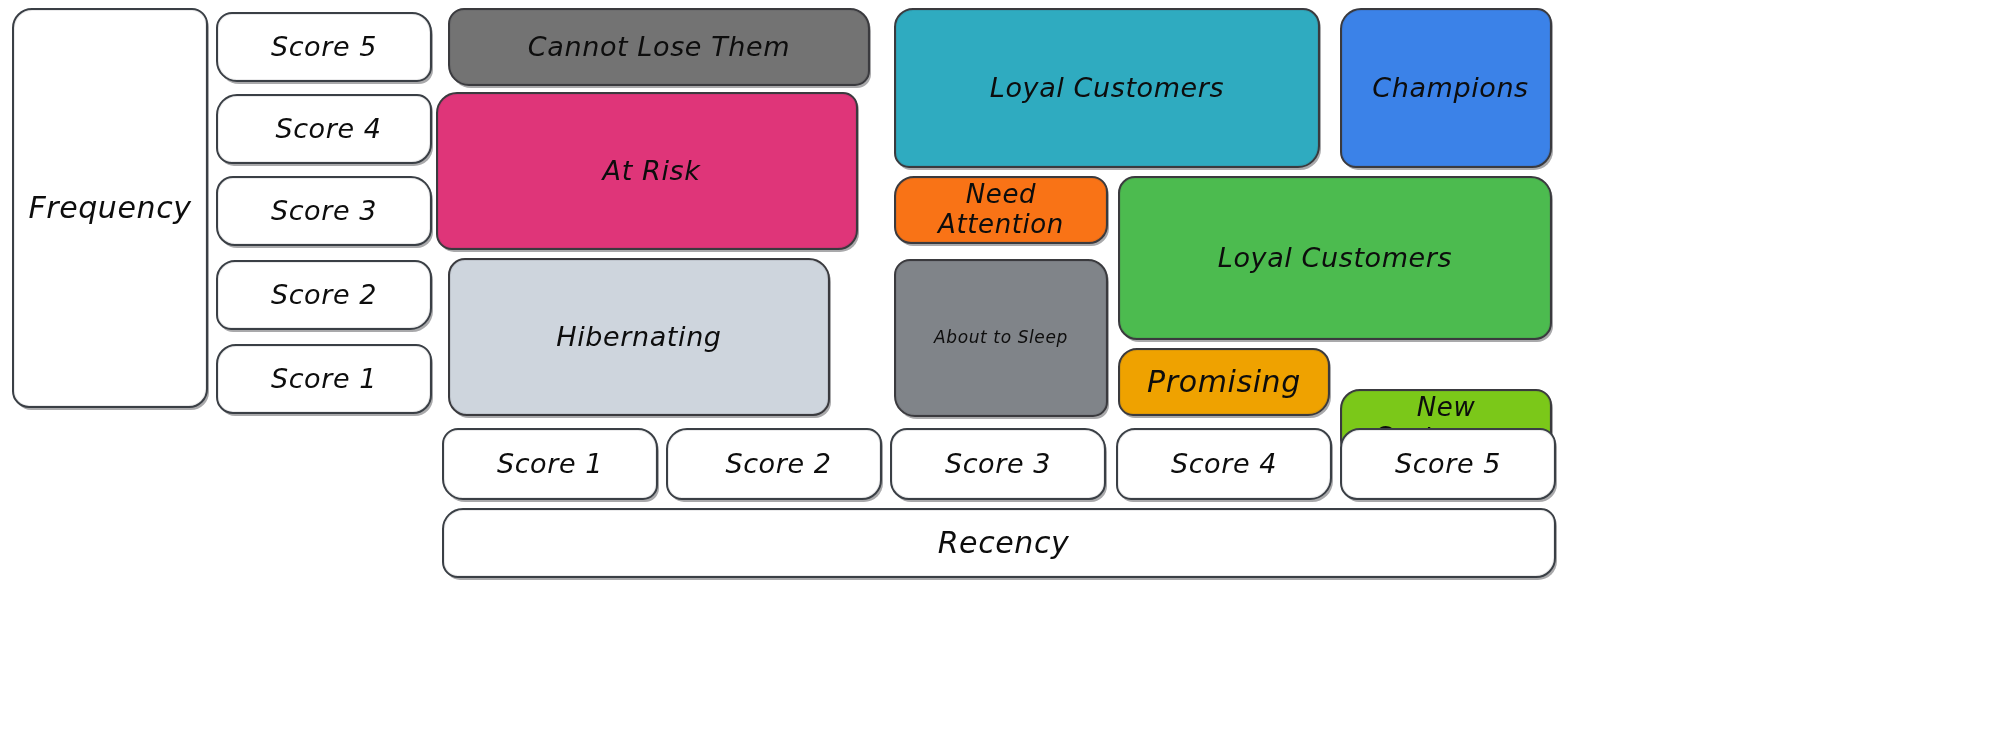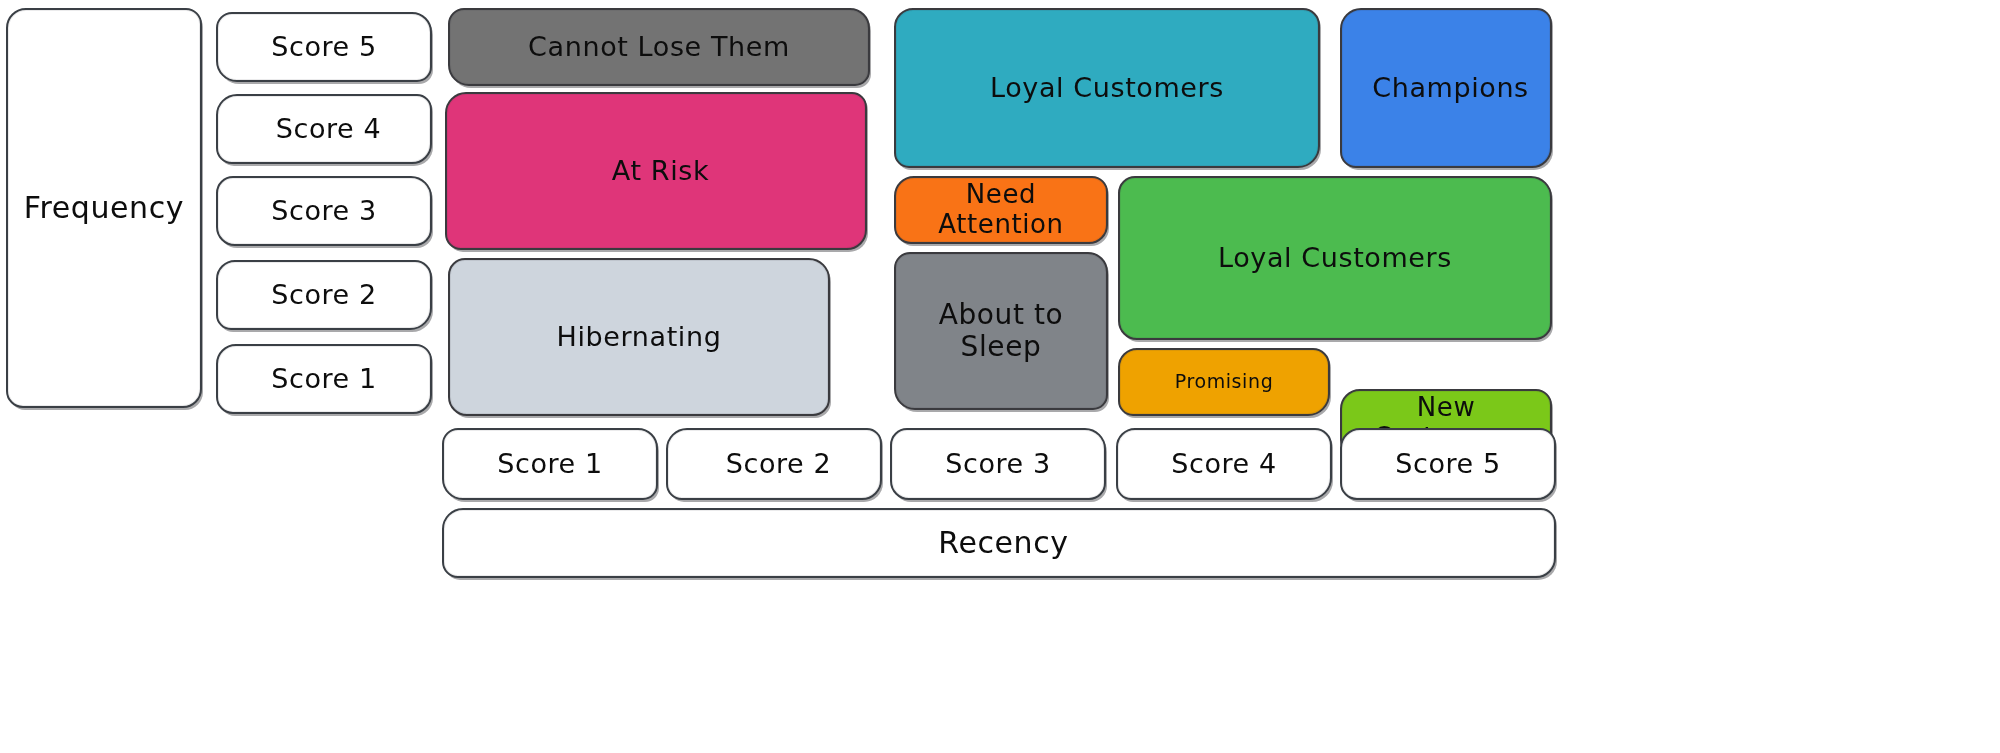--- a/index.html
+++ b/index.html
@@ -35,20 +35,21 @@
     font-family: "DejaVu Sans", sans-serif;
     font-size: 27px;
     font-weight: 400;
     letter-spacing: 0.6px;
     line-height: 1.15;
     padding: 4px 10px;
     
     box-shadow:
       2px 3px 0 -1px rgba(40,40,45,0.40),
       0 0 0 1px rgba(60,60,65,0.10) inset;
+    font-style: italic;
   }
 
   .box.plain {
     background: #ffffff;
     border-color: #3a3f45;
     border-width: 2px;
   }
 
   .box.colored {
     border-color: #3a3a3e;
@@ -63,49 +64,49 @@
   .r2 { border-radius: 16px 20px 15px 21px; }
   .r3 { border-radius: 21px 15px 20px 16px; padding-left: 19px; }
   .r4 { border-radius: 17px 21px 17px 19px; }
   .r5 { border-radius: 19px 17px 22px 15px; }
 </style>
 </head>
 <body>
 
 <div id="canvas">
 
-  <div class="box plain r1 label-axis" style="left:6px; top:8px; width:196px; height:400px;">Frequency</div>
+  <div class="box plain r1 label-axis" style="left:12px; top:8px; width:196px; height:400px;">Frequency</div>
 
   <div class="box plain r2" style="left:216px; top:12px; width:216px; height:70px;">Score 5</div>
 
   <div class="box plain r3" style="left:216px; top:94px; width:216px; height:70px;">Score 4</div>
 
   <div class="box plain r4" style="left:216px; top:176px; width:216px; height:70px;">Score 3</div>
 
   <div class="box plain r5" style="left:216px; top:260px; width:216px; height:70px;">Score 2</div>
 
   <div class="box plain r1" style="left:216px; top:344px; width:216px; height:70px;">Score 1</div>
 
   <div class="box colored r2" style="left:448px; top:8px; width:422px; height:78px; background:#737373;">Cannot Lose Them</div>
 
-  <div class="box colored r3" style="left:445px; top:92px; width:422px; height:158px; background:#df3579;">At Risk</div>
+  <div class="box colored r3" style="left:436px; top:92px; width:422px; height:158px; background:#df3579;">At Risk</div>
 
   <div class="box colored r4" style="left:448px; top:258px; width:382px; height:158px; background:#ced5dd;">Hibernating</div>
 
   <div class="box colored r5" style="left:894px; top:8px; width:426px; height:160px; background:#2fabc0;">Loyal Customers</div>
 
   <div class="box colored r1" style="left:894px; top:176px; width:214px; height:68px; background:#f97316; font-size:26px;">Need Attention</div>
 
-  <div class="box colored r2" style="left:894px; top:252px; width:214px; height:158px; background:#808489; font-size:28px;">About to Sleep</div>
+  <div class="box colored r2" style="left:894px; top:259px; width:214px; height:158px; background:#808489; font-size:17px;">About to Sleep</div>
 
   <div class="box colored r3" style="left:1340px; top:8px; width:212px; height:160px; background:#3b82e8;">Champions</div>
 
   <div class="box colored r4" style="left:1118px; top:176px; width:434px; height:164px; background:#4cbb4f;">Loyal Customers</div>
 
-  <div class="box colored r5" style="left:1118px; top:348px; width:212px; height:68px; background:#efa200; font-size:19px;">Promising</div>
+  <div class="box colored r5" style="left:1118px; top:348px; width:212px; height:68px; background:#efa200; font-size:30px;">Promising</div>
 
   <div class="box colored r1" style="left:1340px; top:348px; width:212px; height:68px; background:#7bc819; font-size:26px;margin-top:41px;">New Customers</div>
 
   <div class="box plain r2" style="left:442px; top:428px; width:216px; height:72px;">Score 1</div>
 
   <div class="box plain r3" style="left:666px; top:428px; width:216px; height:72px;">Score 2</div>
 
   <div class="box plain r4" style="left:890px; top:428px; width:216px; height:72px;">Score 3</div>
 
   <div class="box plain r5" style="left:1116px; top:428px; width:216px; height:72px;">Score 4</div>

